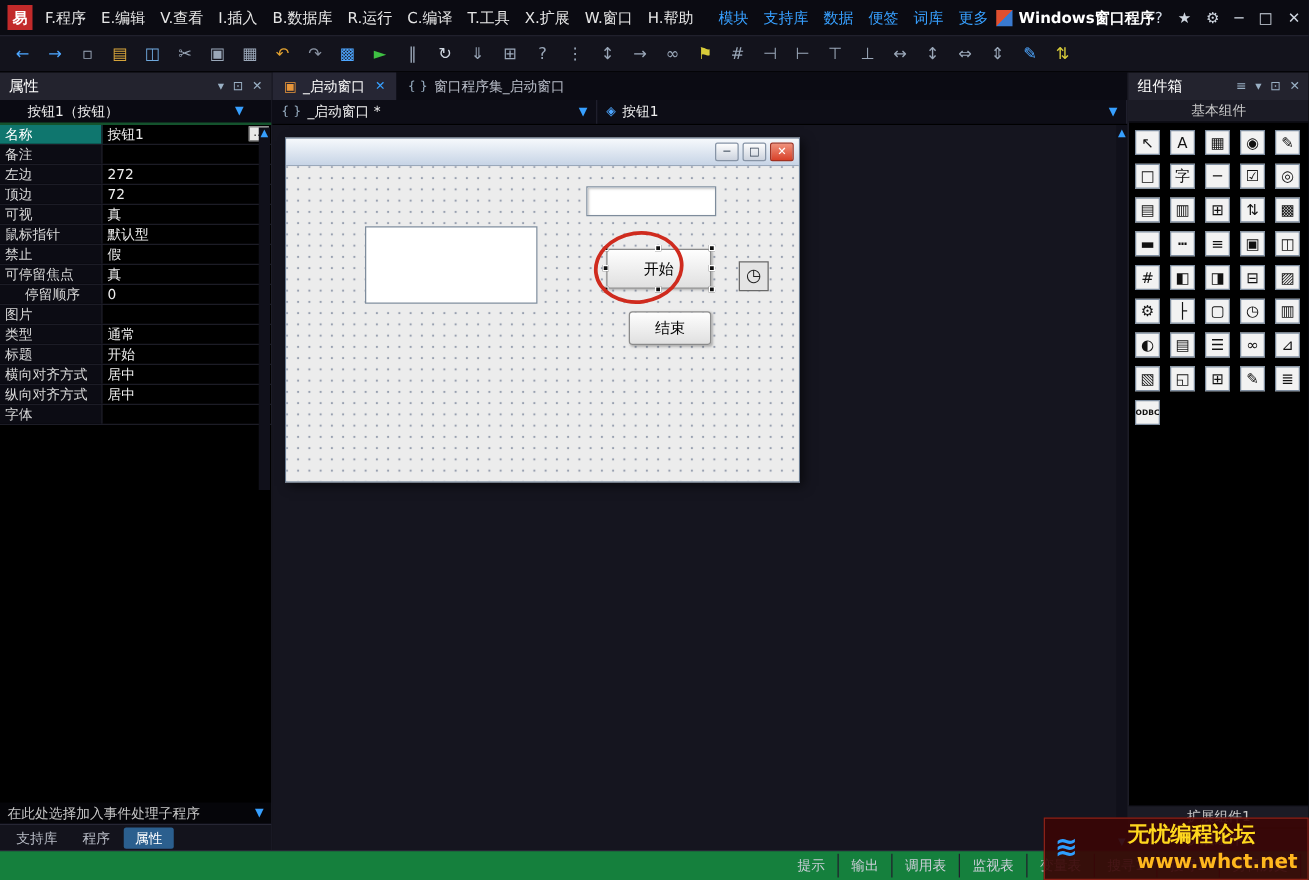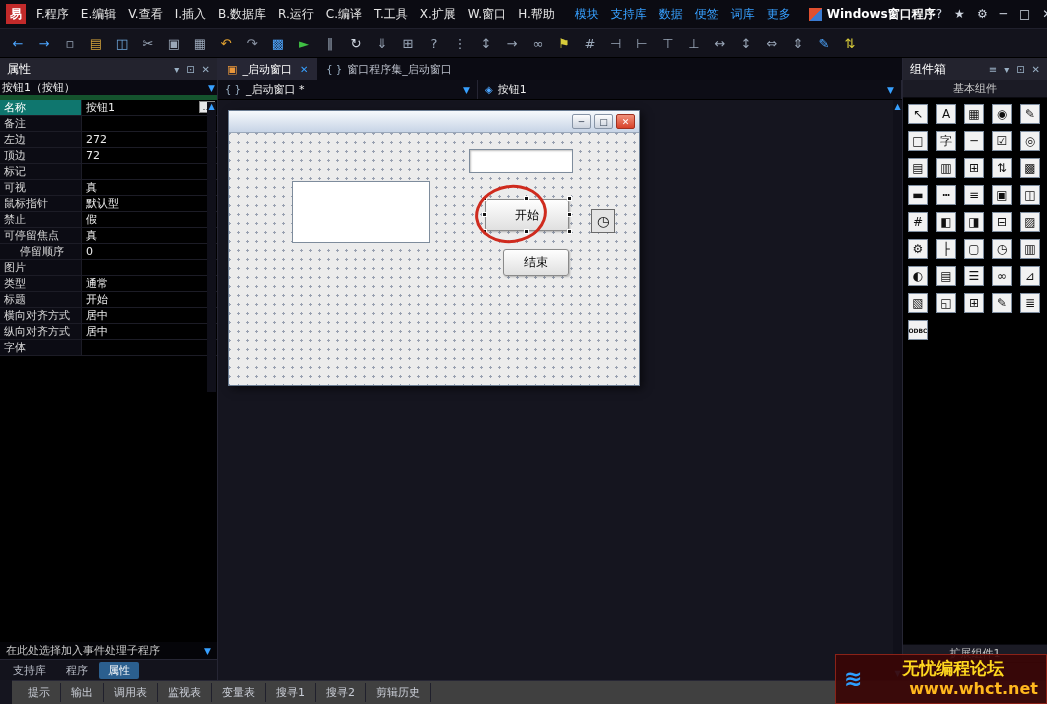--- a/index.html
+++ b/index.html
@@ -13,41 +13,41 @@
 
   
   .menubar { position:absolute; top:0; left:0; right:0; height:28px; background:#0b0b12;
     display:flex; align-items:center; padding:0 6px; white-space:nowrap; }
   .logo { width:20px; height:20px; background:#c22a2a; color:#fff; font-weight:bold;
     display:flex; align-items:center; justify-content:center; margin-right:4px; flex:0 0 auto;}
   .menu-item { padding:0 6px; color:#e6e6e6; cursor:default; }
   .menu-item.blue { color:#37a0ff; }
   #menu-links { margin-left:8px; display:flex; }
   #menu-items { display:flex; }
-  .app-title { color:#fff; font-weight:bold; margin-left:12px; display:flex; align-items:center; gap:5px; }
+  .app-title { color:#fff; font-weight:bold; margin-left:0; display:flex; align-items:center; gap:5px; }
   .app-icon { width:13px; height:13px; background:linear-gradient(135deg,#e05030 50%,#3a7ad0 50%); flex:0 0 auto; }
   #win-icons { margin-left:auto; display:flex; gap:12px; align-items:center; padding-right:4px; }
   .win-icon { color:#cfd6e0; font-size:12px; }
 
   
   .toolbar { position:absolute; top:28px; left:0; right:0; height:30px; background:#13131c;
     border-top:1px solid #20202c; border-bottom:1px solid #000;
     display:flex; align-items:center; padding:0 8px; gap:5px; }
   .tool-icon { width:20px; height:20px; display:flex; align-items:center; justify-content:center;
     font-size:13px; border-radius:2px; }
 
   
   .left-panel { position:absolute; top:58px; left:0; width:218px; bottom:24px; background:#000;
     border-right:1px solid #262634; display:flex; flex-direction:column; }
   .panel-header { height:22px; background:#23232e; display:flex; align-items:center; padding:0 7px;
     color:#fff; flex:0 0 auto; }
   .header-icons { margin-left:auto; display:flex; gap:7px; color:#9ab0c4; font-size:10px; }
   .header-icons span { cursor:default; }
-  .prop-selector { height:20px; background:#0a0a12; border-bottom:5px solid #14532d;
-    display:flex; align-items:center; padding:0 2px; color:#efefef; flex:0 0 auto; font-size:11px;}
+  .prop-selector { height:20px; background:#0a0a12; border-bottom:2px solid #14532d;
+    display:flex; align-items:center; padding:0 22px; color:#efefef; flex:0 0 auto; font-size:11px;}
   .prop-selector .dd-arrow { margin-left:auto; color:#37a0ff; font-size:9px; }
   #prop-rows { flex:0 0 auto; }
   .prop-row { display:flex; height:16px; border-bottom:1px solid #1c1c26; font-size:11px; align-items:stretch;}
   .prop-label { width:82px; background:#0c0c14; color:#d8d8d8; padding:0 4px; line-height:15px;
     border-right:1px solid #1c1c26; overflow:hidden; white-space:nowrap; }
   .prop-label.indent { padding-left:20px; }
   .prop-row.selected .prop-label { background:#0f766e; color:#fff; }
   .prop-value { flex:1; color:#eee; padding:0 4px; line-height:15px; position:relative;
     overflow:hidden; white-space:nowrap; }
   .ellipsis-btn { position:absolute; right:2px; top:1px; width:16px; height:12px; background:#e8e8e8;
@@ -126,22 +126,22 @@
     display:flex; align-items:center; justify-content:center; color:#c9c9c9; font-size:11px; flex:0 0 auto;}
   #comp-grid { display:flex; flex-wrap:wrap; padding:6px 5px; gap:7px 8px; flex:0 0 auto; }
   .comp-icon { width:20px; height:20px; background:#f2f2f2; border:1px solid #7f8ea0; color:#111;
     display:flex; align-items:center; justify-content:center; font-size:12px; }
   .comp-icon.txt { font-size:6px; font-weight:bold; }
   .comp-filler { flex:1 1 auto; }
   .ext-bar { height:18px; background:#1b1b25; border-top:1px solid #0a0a10;
     display:flex; align-items:center; justify-content:center; color:#c9c9c9; font-size:11px; flex:0 0 auto;}
 
   
-  .statusbar { position:absolute; bottom:0; left:12px; right:0; height:24px; background:#404040;
-    border-top:1px solid #262634; display:flex; align-items:center; padding:0 6px; gap:2px; }
+  .statusbar { position:absolute; bottom:0; left:0; right:0; height:24px; background:#15803d;
+    border-top:1px solid #262634; display:flex; align-items:center; padding:0 6px; gap:2px;justify-content:flex-end; }
   .status-item { padding:2px 10px; color:#c9cdd6; font-size:11px; border-right:1px solid #20202c; }
 
   
   .watermark { position:absolute; right:0; bottom:0; z-index:60; background:rgba(58,5,5,.92);
     border:1px solid #8a2218; padding:3px 8px 4px 8px; text-align:center; line-height:1.25;
     display:flex; align-items:center; gap:6px; }
   .wm-logo { color:#2e9fff; font-weight:bold; font-size:22px; }
   .wm-text-1 { color:#ffd81e; font-weight:bold; font-size:17px; display:block; }
   .wm-text-2 { color:#ffb81e; font-weight:bold; font-size:16px; display:block;margin-left:41px; }
 </style>
@@ -245,24 +245,20 @@
         <div class="prop-label">备注</div>
         <div class="prop-value"></div>
       </div>
       <div class="prop-row">
         <div class="prop-label">左边</div>
         <div class="prop-value">272</div>
       </div>
       <div class="prop-row">
         <div class="prop-label">顶边</div>
         <div class="prop-value">72</div>
-      </div>
-      <div class="prop-row">
-        <div class="prop-label">标记</div>
-        <div class="prop-value"></div>
       </div>
       <div class="prop-row">
         <div class="prop-label">可视</div>
         <div class="prop-value">真</div>
       </div>
       <div class="prop-row">
         <div class="prop-label">鼠标指针</div>
         <div class="prop-value">默认型</div>
       </div>
       <div class="prop-row">

